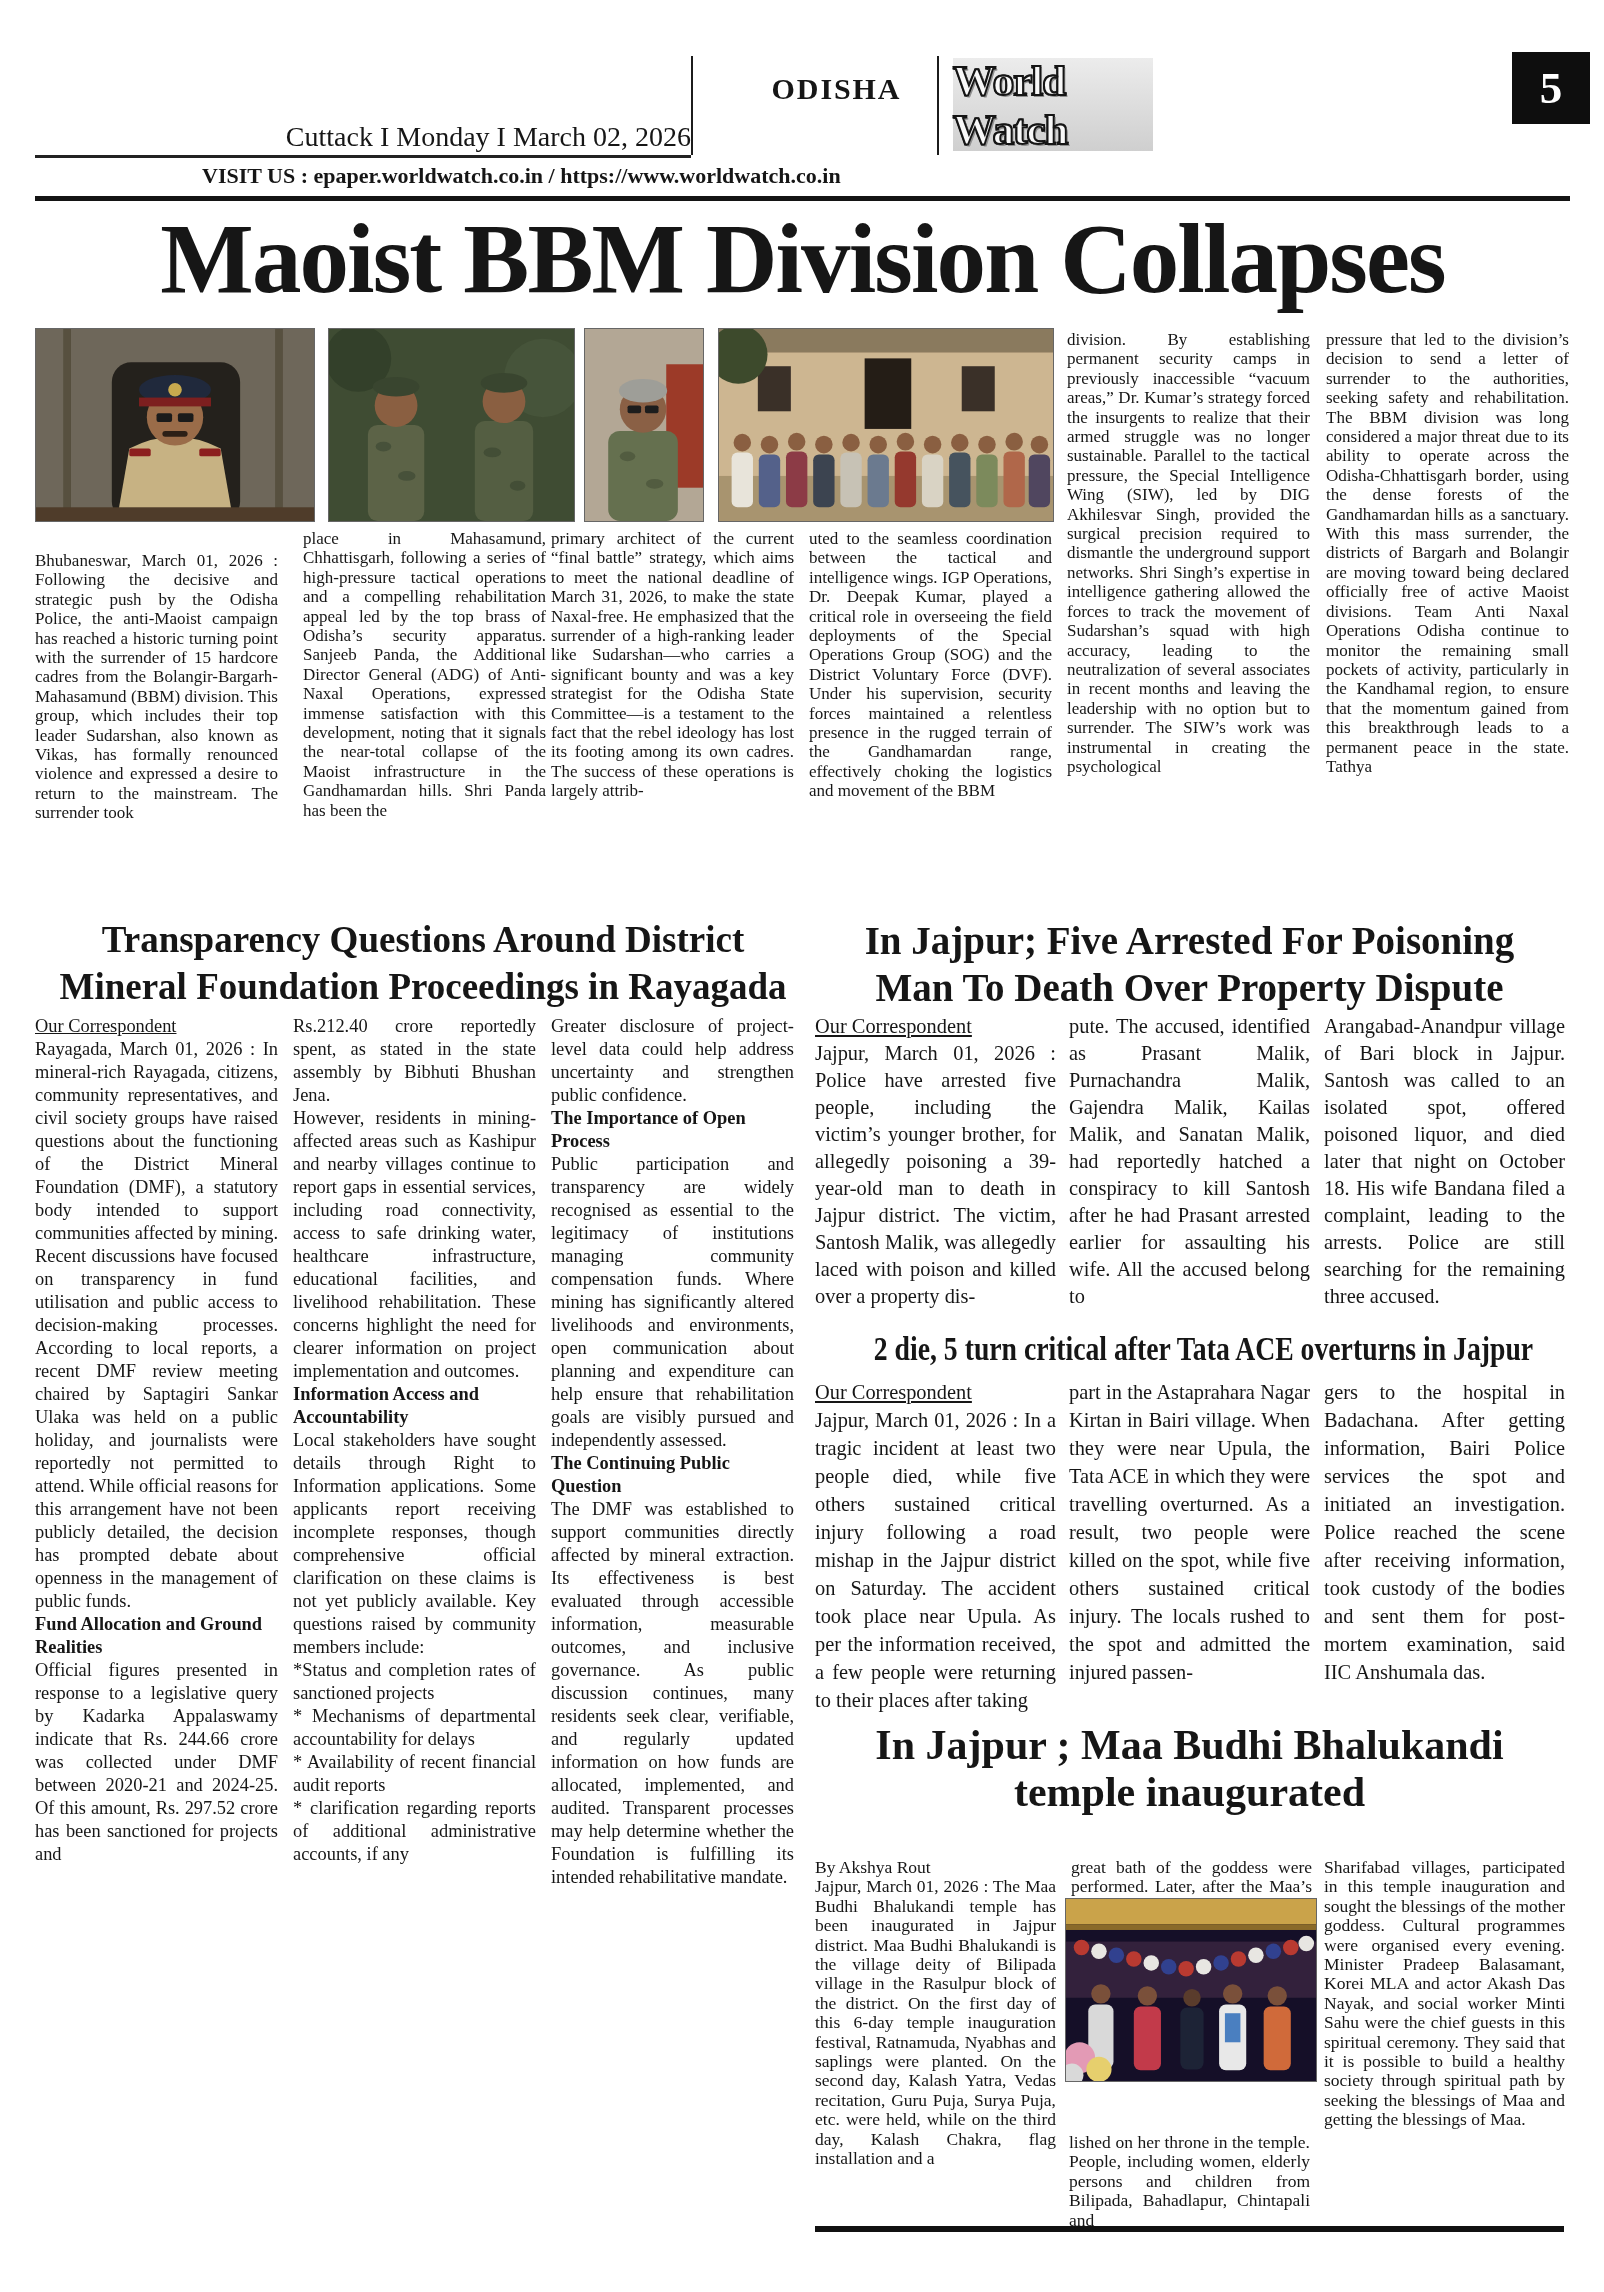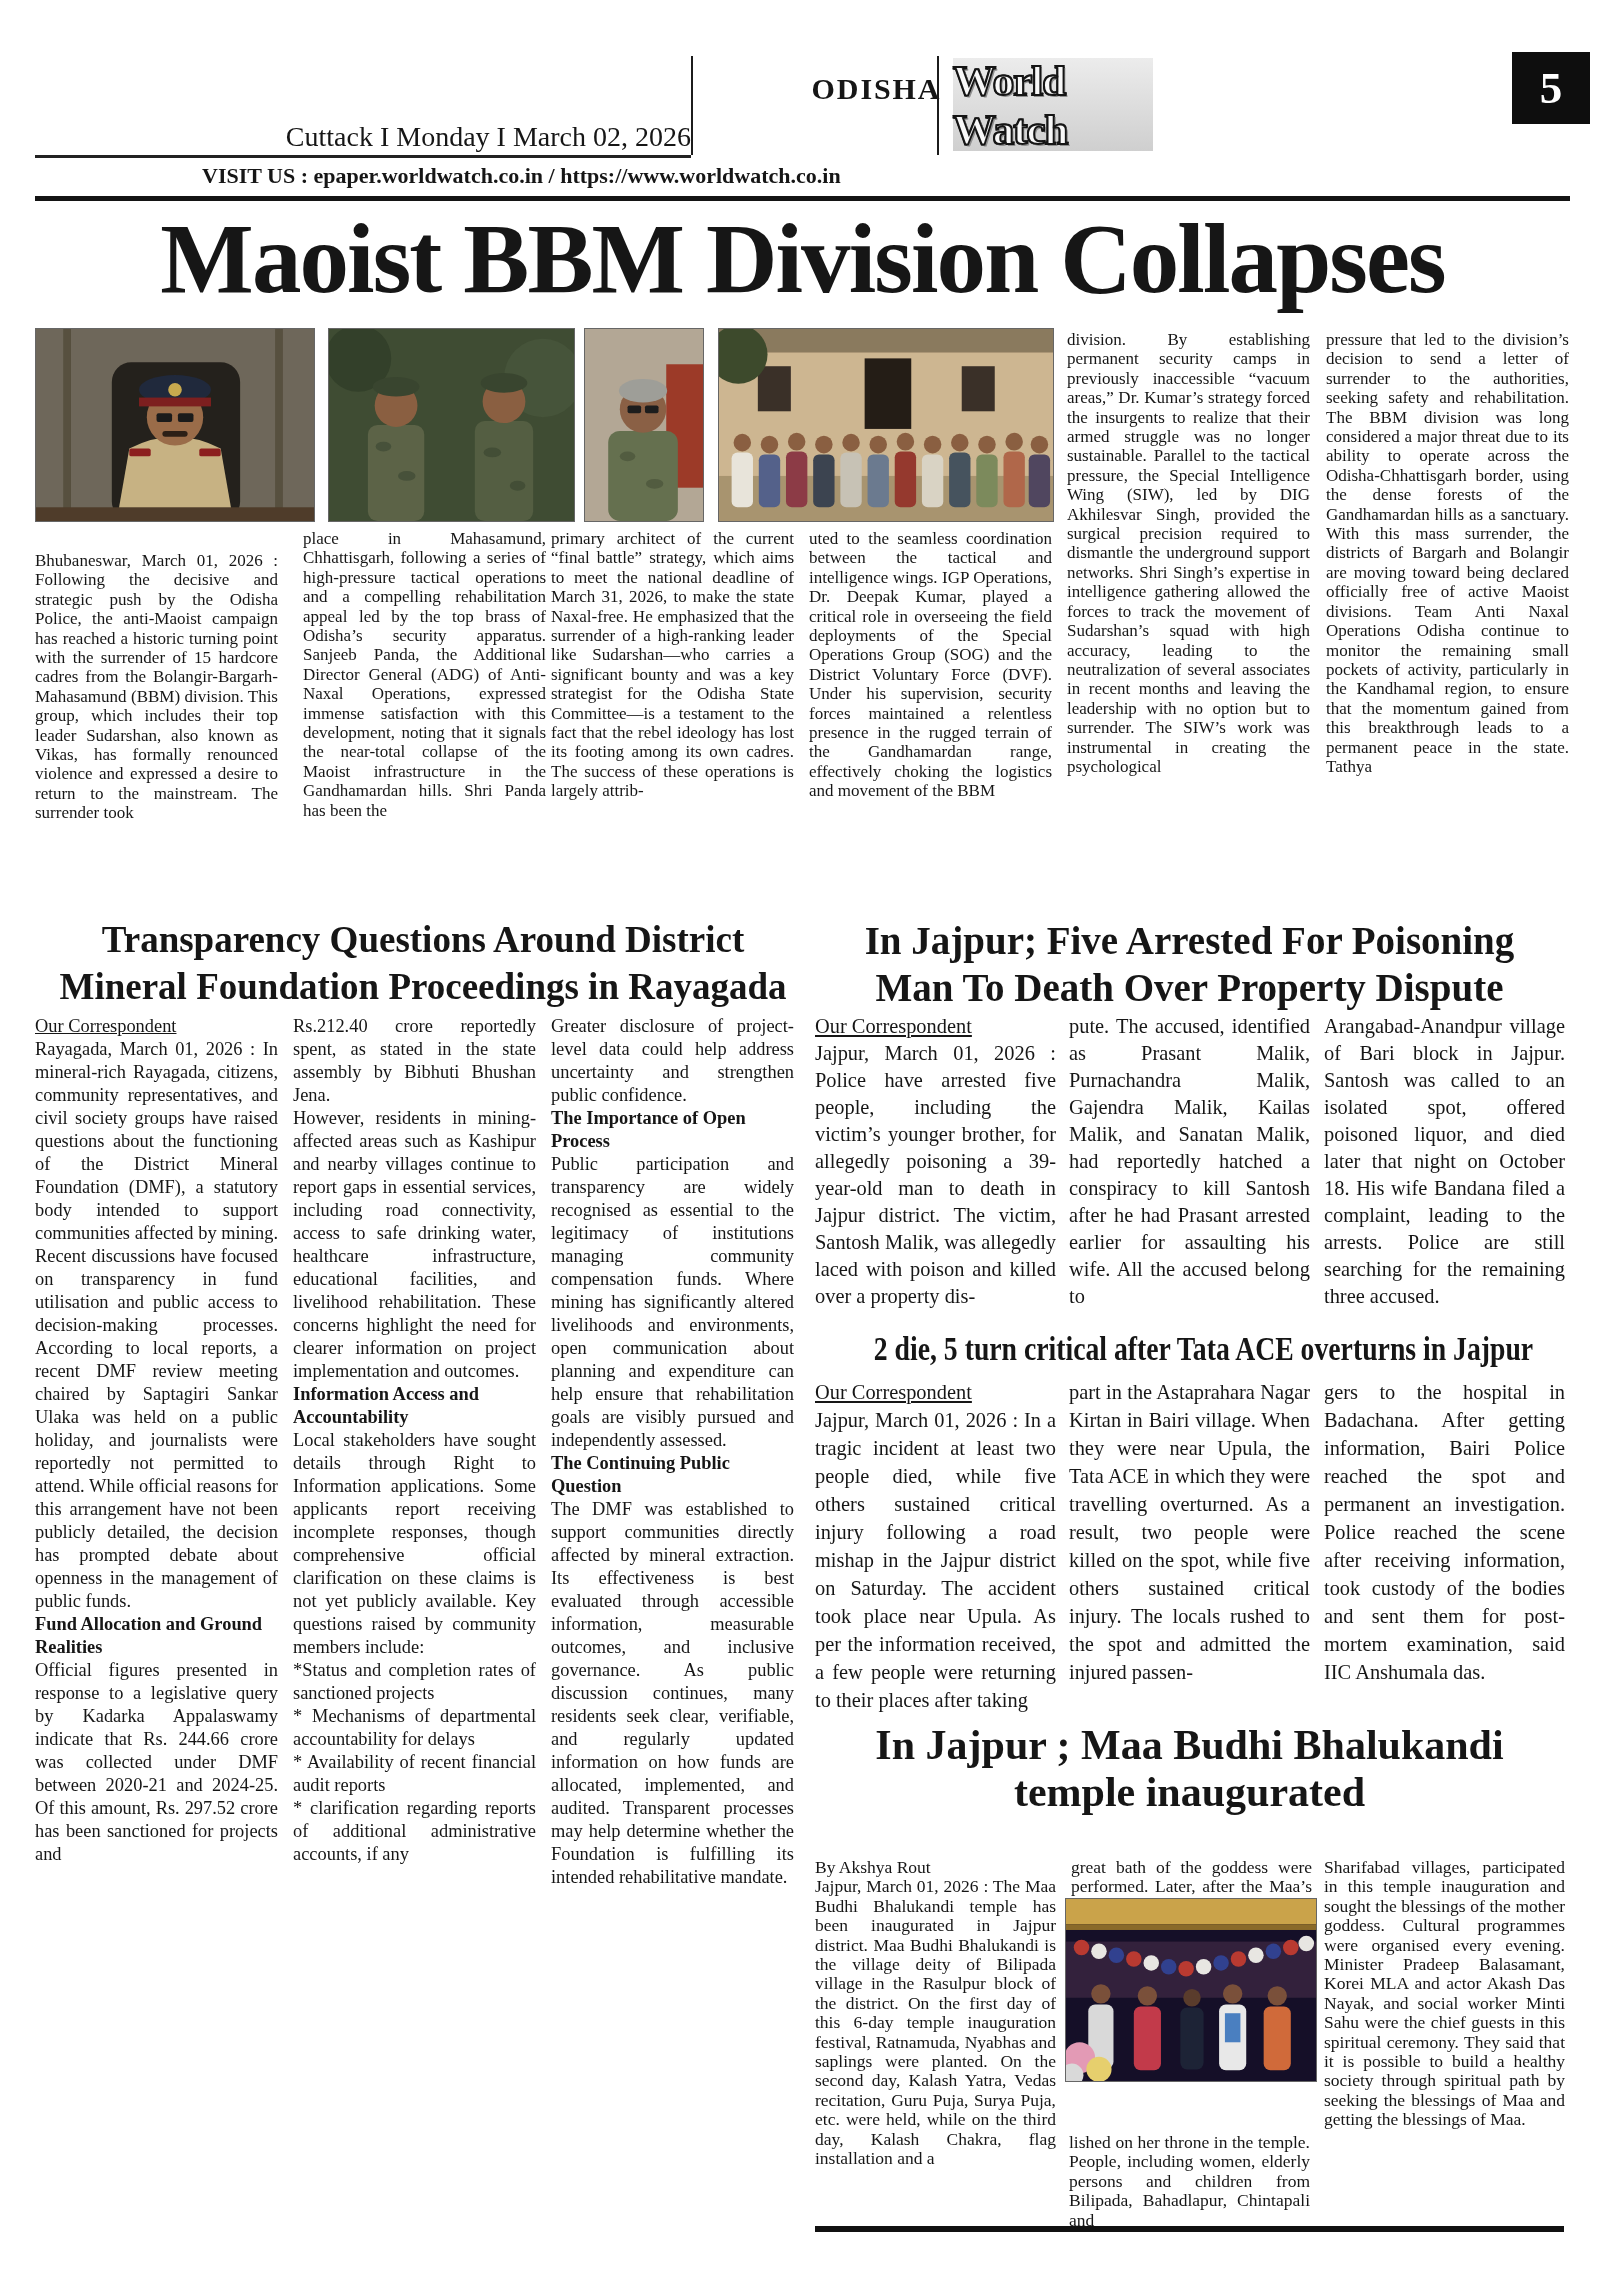--- a/index.html
+++ b/index.html
@@ -6,21 +6,21 @@
   .page{position:relative;width:1605px;height:2293px;background:#fff;
         font-family:"Liberation Serif",serif;color:#161616;overflow:hidden;}
   .abs{position:absolute;}
   
   .dateline{left:35px;top:56px;width:656px;height:97px;display:flex;
             align-items:flex-end;justify-content:flex-end;padding:0 5.8px 3.9px 0;
             font-weight:normal;font-size:28px;}
   .vline{width:1.9px;background:#1c1c1c;top:56px;height:99px;}
   .edition{left:693px;top:56px;width:287px;height:97px;display:flex;
            justify-content:center;align-items:flex-start;padding-top:15.5px;
-           font-weight:bold;font-size:30px;letter-spacing:1.9px;padding-left:40px;}
+           font-weight:bold;font-size:30px;letter-spacing:1.9px;}
   .logo{left:953px;top:58px;width:200px;height:93px;display:flex;align-items:center;
         justify-content:center;background:linear-gradient(#ececec,#cfcfcf);}
   .logo span{font-weight:bold;font-size:43px;letter-spacing:-1px;color:#f8f8f8;
         -webkit-text-stroke:1.9px #151515;
         text-shadow:1.9px 1.9px 0 #8f8f8f,-1px -1px 0 #151515,1px -1px 0 #151515,-1px 1px 0 #151515,1px 1px 0 #151515;}
   .pagebox{left:1512px;top:52px;width:78px;height:72px;background:#0e0e0e;color:#fff;
            display:flex;align-items:center;justify-content:center;font-size:45px;font-weight:bold;}
   .thin-rule{left:35px;top:155px;width:656px;height:2.9px;background:#222;}
   .visit{left:202px;top:163px;font-weight:bold;font-size:22px;}
   .thick-rule{left:35px;top:196px;width:1535px;height:4.9px;background:#141414;}
@@ -220,21 +220,21 @@
     <span class="squeeze">2 die, 5 turn critical after Tata ACE overturns in Jajpur</span>
   </div>
   <div class="abs col tata-col" style="left:815px;top:1378px;width:241px;height:336px;">
       <p class="byline">Our Correspondent</p>
       <p class="para">Jajpur, March 01, 2026 : In a tragic incident at least two people died, while five others sustained critical injury following a road mishap in the Jajpur district on Saturday. The accident took place near Upula. As per the information received, a few people were returning to their places after taking</p>
     </div>
   <div class="abs col tata-col" style="left:1069px;top:1378px;width:241px;height:336px;">
       <p class="para">part in the Astaprahara Nagar Kirtan in Bairi village. When they were near Upula, the Tata ACE in which they were travelling overturned. As a result, two people were killed on the spot, while five others sustained critical injury. The locals rushed to the spot and admitted the injured passen-</p>
     </div>
   <div class="abs col tata-col" style="left:1324px;top:1378px;width:241px;height:336px;">
-      <p class="para">gers to the hospital in Badachana. After getting information, Bairi Police reached the spot and permanent an investigation. Police reached the scene after receiving information, took custody of the bodies and sent them for post-mortem examination, said IIC Anshumala das.</p>
+      <p class="para">gers to the hospital in Badachana. After getting information, Bairi Police services the spot and initiated an investigation. Police reached the scene after receiving information, took custody of the bodies and sent them for post-mortem examination, said IIC Anshumala das.</p>
     </div>
 
   <div class="abs sec-h temple-h1">In Jajpur ; Maa Budhi Bhalukandi</div>
   <div class="abs sec-h temple-h2">temple inaugurated</div>
   <div class="abs col temple-col" style="left:815px;top:1813px;width:241px;height:411px;">
       <p class="para">By Akshya Rout</p>
       <p class="para">Jajpur, March 01, 2026 : The Maa Budhi Bhalukandi temple has been inaugurated in Jajpur district. Maa Budhi Bhalukandi is the village deity of Bilipada village in the Rasulpur block of the district. On the first day of this 6-day temple inauguration festival, Ratnamuda, Nyabhas and saplings were planted. On the second day, Kalash Yatra, Vedas recitation, Guru Puja, Surya Puja, etc. were held, while on the third day, Kalash Chakra, flag installation and a</p>
     </div>
   <div class="abs col temple-col" style="left:1071px;top:1813px;width:241px;height:82px;">
       <p class="para">great bath of the goddess were performed. Later, after the Maa’s ‘Prana Pratistha’, the Goddess was estab-</p>

